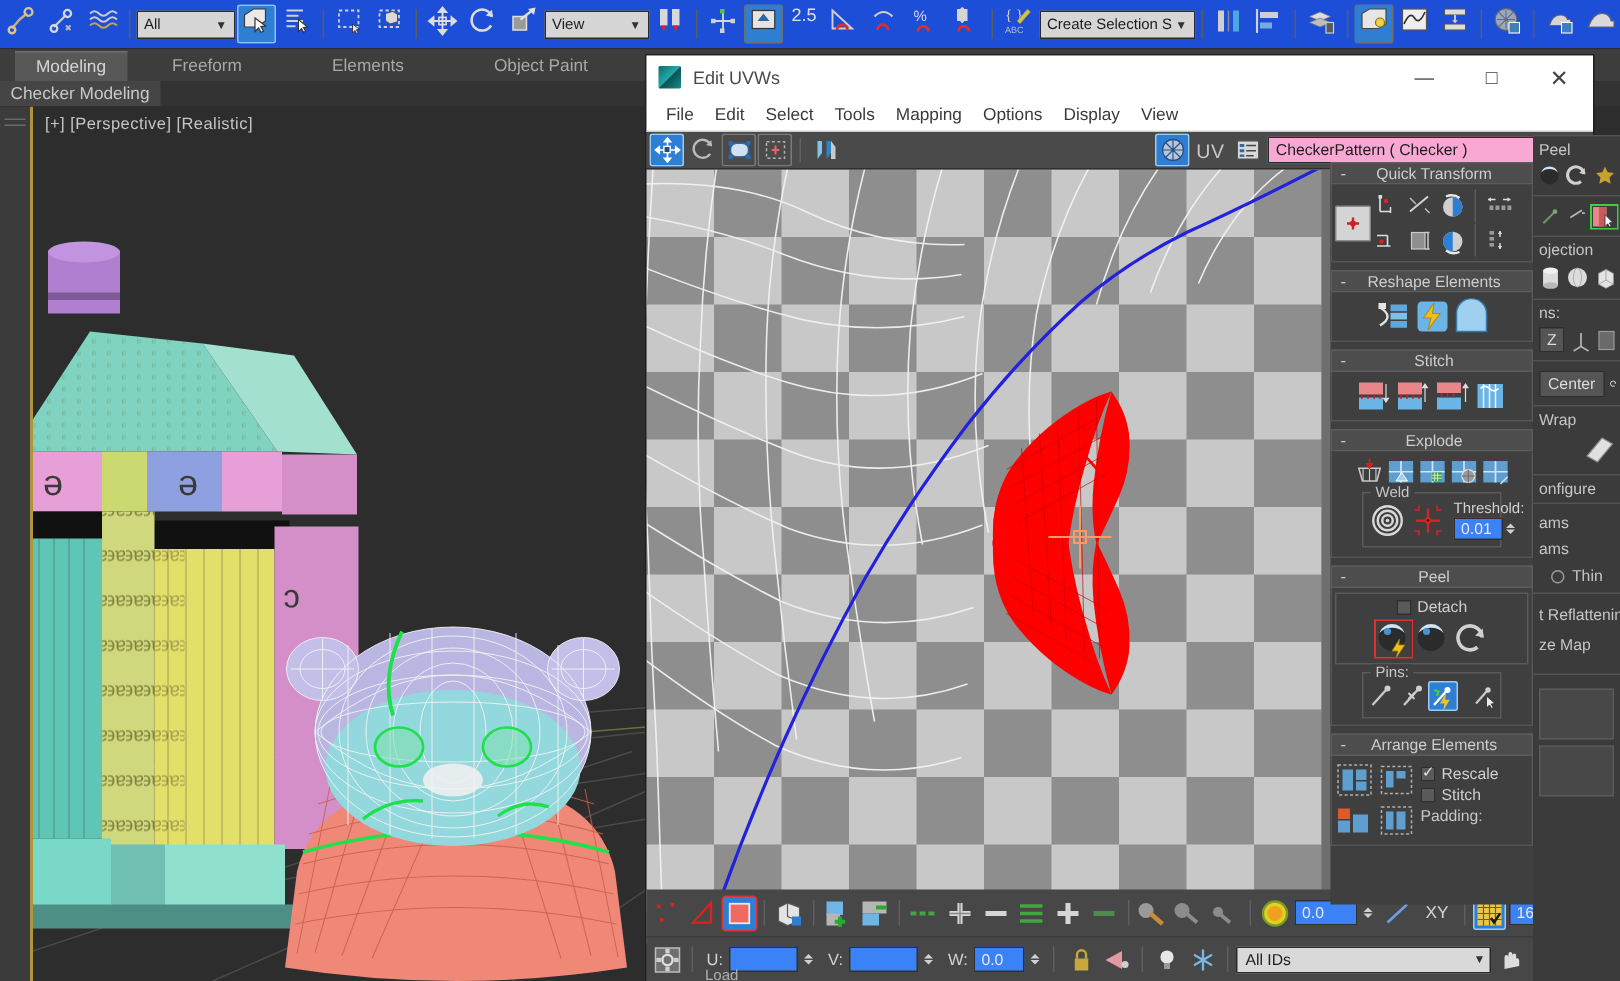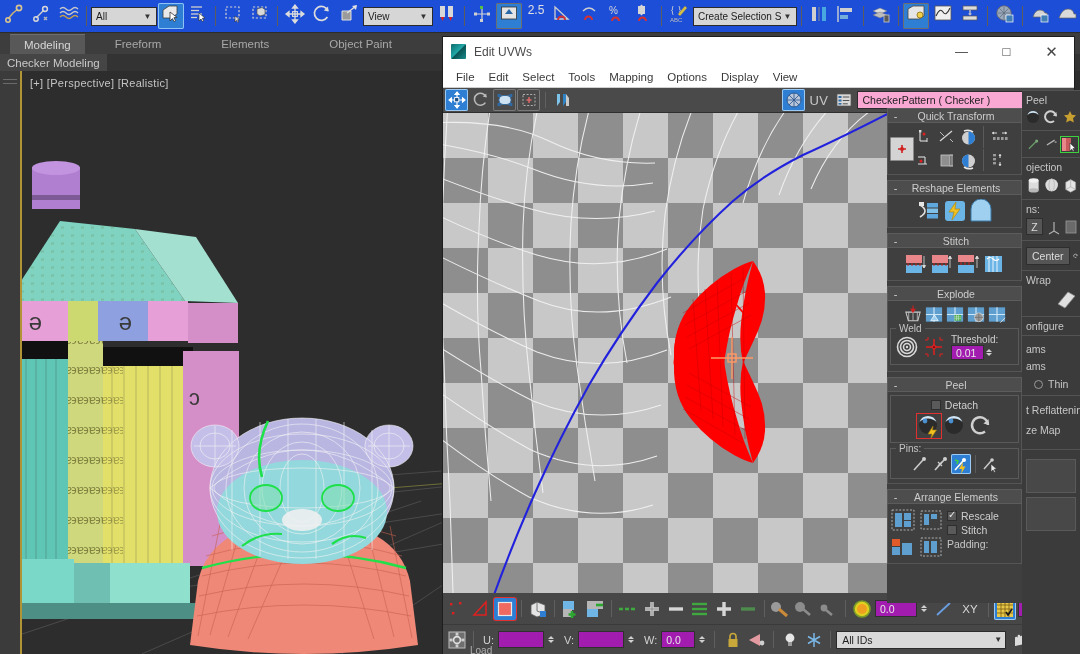--- a/index.html
+++ b/index.html
@@ -73,21 +73,21 @@
     background: #3b3b3b;
   }
   .vp-leftrail .ln { position:absolute; left:3px; width:14px; height:1px; background:#6a6a6a; }
 
   
   .grid-svg { position: absolute; left: 0; top: 0; width: 100%; height: 100%; }
 
   
   .uvw {
     position: absolute; left: 431px; top: 37px; width: 631px; height: 617px;
-    background: #474747; box-shadow: 0 0 0 1px #1e1e1e; margin-left: 12px;
+    background: #474747; box-shadow: 0 0 0 1px #1e1e1e;
   }
   .uvw-title {
     height: 29px; background: #ffffff; display: flex; align-items: center;
     padding-left: 8px;
   }
   .uvw-ico {
     width: 15px; height: 15px; flex: none; margin-right: 8px;
     background: linear-gradient(135deg,#0e6b6b 0%, #21a9a9 48%, #0a5353 52%, #188c8c 100%);
     border-radius: 1px;
   }
@@ -143,21 +143,21 @@
     background: #474747; display: flex; align-items: center; padding: 0 3px; gap: 2px;
     border-top: 1px solid #3a3a3a;
   }
   .bb { width: 22px; height: 22px; border-radius: 2px; flex: none;
         display: flex; align-items: center; justify-content: center; position: relative; }
   .bb.on { background: #2e7fd4; box-shadow: inset 0 0 0 1px #9ccaf2; }
   .bb.redring { box-shadow: 0 0 0 1px #e03030; }
   .bsep { width: 1px; height: 17px; background: #5f5f5f; margin: 0 3px; flex: none; }
   .fld-lbl { font-size: 11px; color: #d2d2d2; margin: 0 2px 0 4px; }
   .numfld {
-    height: 17px; background: #a21caf; border: 1px solid #303030;
+    height: 17px; background: #3b82f6; border: 1px solid #303030;
     color: #e8e8e8; font-size: 10.5px; display: flex; align-items: center;
     padding-left: 4px; flex: none;
   }
   .spin { width: 9px; height: 17px; flex: none; display: flex;
           flex-direction: column; justify-content: center; gap: 1px; margin-right: 3px; }
   .spin i { display: block; width: 0; height: 0; margin: 0 auto;
             border-left: 3px solid transparent; border-right: 3px solid transparent; }
   .spin i.u { border-bottom: 3px solid #d0d0d0; }
   .spin i.d { border-top: 3px solid #d0d0d0; }
   .ids-combo {
@@ -187,21 +187,21 @@
   .icorow { display: flex; align-items: center; justify-content: center; gap: 2px; }
   .ic {
     width: 20px; height: 20px; flex: none; position: relative;
     display: flex; align-items: center; justify-content: center;
   }
   .ic.lg { width: 24px; height: 24px; }
   .ic.sel { background: #2e7fd4; box-shadow: inset 0 0 0 1px #9ccaf2; border-radius: 2px; }
   .ic.redbox { box-shadow: 0 0 0 1px #e03030; }
   .ic.light { background: #d4d4d4; border: 1px solid #8a8a8a; border-radius: 1px; }
   .vsep { width: 1px; height: 22px; background: #5a5a5a; margin: 0 3px; }
-  .grpbox { border: 1px solid #5a5a5a; margin: 4px 0 1px; padding: 5px 4px 4px;
+  .grpbox { border: 1px solid #5a5a5a; margin: 4px 18px 1px; padding: 5px 4px 4px;
             position: relative; }
   .grplbl { position: absolute; left: 5px; top: -6px; background: #3f3f3f;
             padding: 0 3px; font-size: 10px; color: #c5c5c5; }
   .chk { display: flex; align-items: center; gap: 4px; font-size: 10.5px; color: #cfcfcf; }
   .chkbox { width: 10px; height: 10px; background: #5a5a5a; border: 1px solid #2e2e2e;
             position: relative; flex: none; }
   .chkbox.ck::after { content: "✓"; position: absolute; left: 0px; top: -3px;
                       font-size: 10px; color: #e6e6e6; }
 
   

